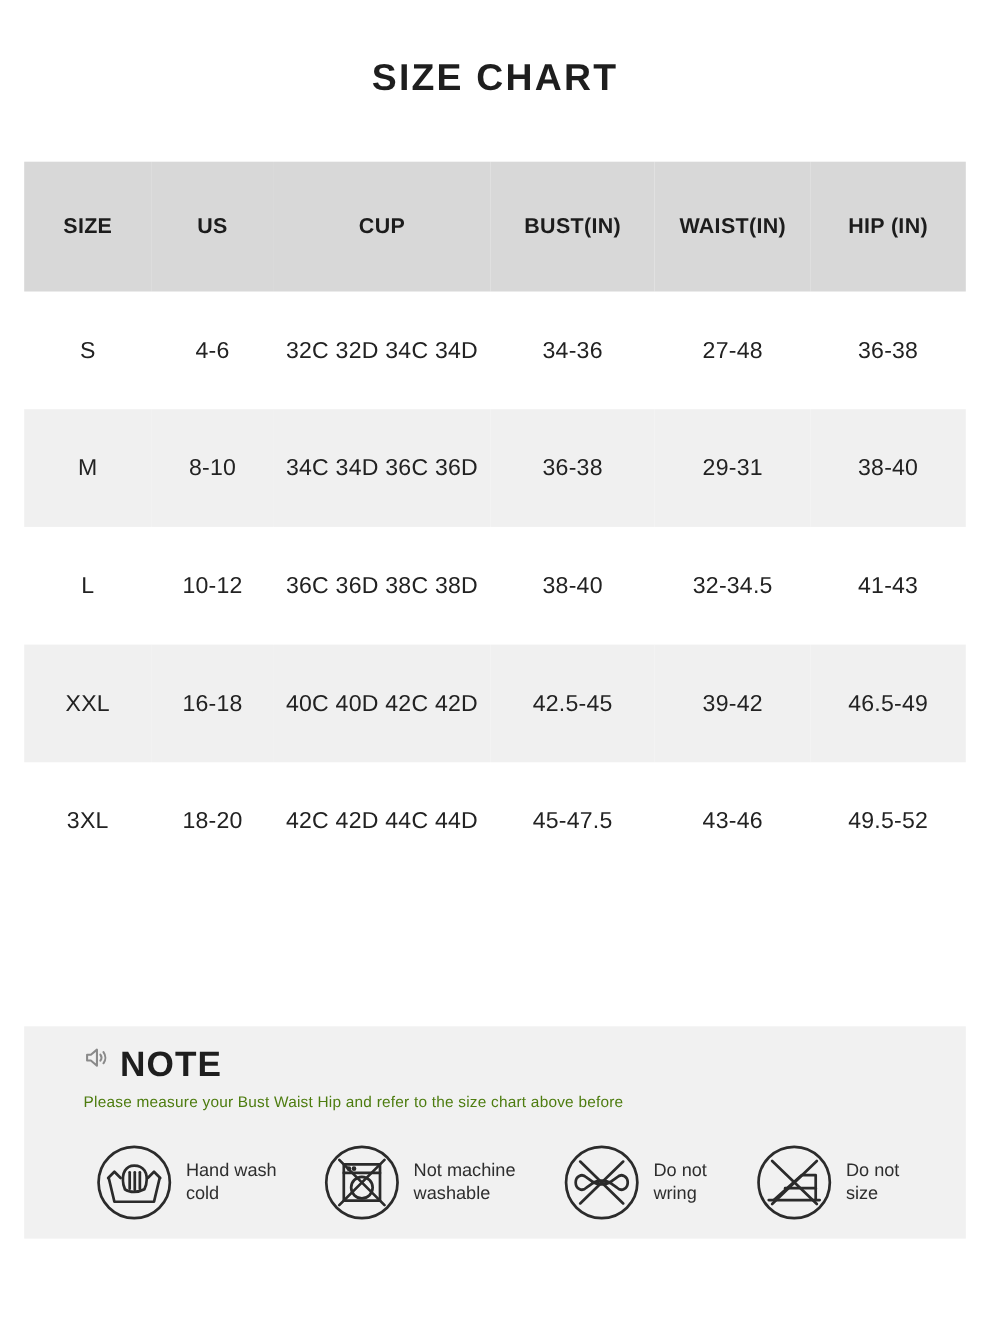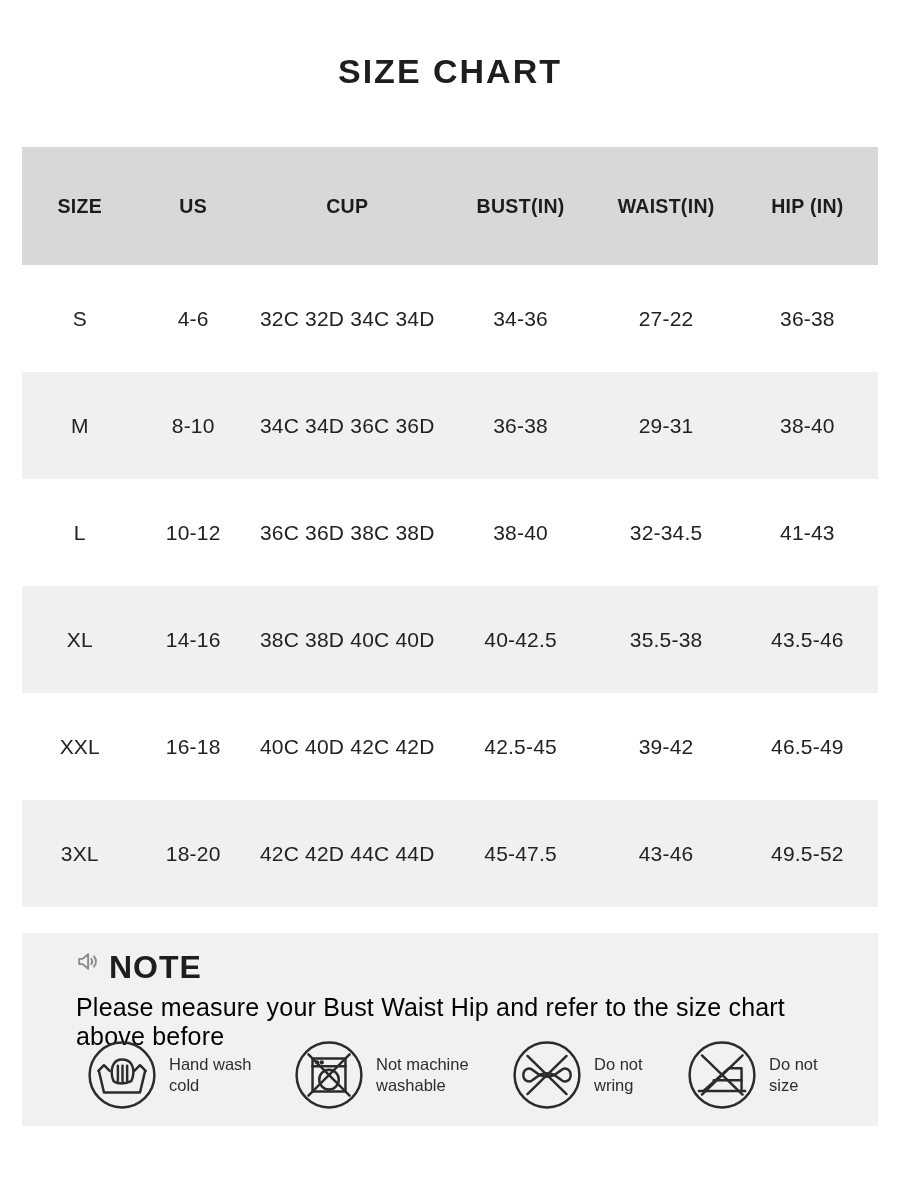--- a/index.html
+++ b/index.html
@@ -59,22 +59,22 @@
   .note-heading-row .speaker { margin-right: 9px; display: block; }
   .note-heading {
     font-size: 32px;
     font-weight: 700;
     letter-spacing: 1px;
     color: #1e1e1e;
   }
   .note-text {
     position: absolute;
     top: 60px; left: 54px; width: 780px;
-    font-size: 25px;
-    color: #000000;
+    font-size: 14px;
+    color: #4d7c0f;
     letter-spacing: 0.2px;
   }
   .care-row {
     position: absolute;
     top: 104px; left: 0; width: 856px; height: 80px;
   }
   .care-item {
     position: absolute;
     display: flex;
     align-items: center;
@@ -117,46 +117,38 @@
           <th>WAIST(IN)</th>
           <th>HIP (IN)</th>
         </tr>
       </thead>
       <tbody>
         <tr>
           <td>S</td>
           <td>4-6</td>
           <td>32C 32D 34C 34D</td>
           <td>34-36</td>
-          <td>27-22</td>
+          <td>27-48</td>
           <td>36-38</td>
         </tr>
         <tr>
           <td>M</td>
           <td>8-10</td>
           <td>34C 34D 36C 36D</td>
           <td>36-38</td>
           <td>29-31</td>
           <td>38-40</td>
         </tr>
         <tr>
           <td>L</td>
           <td>10-12</td>
           <td>36C 36D 38C 38D</td>
           <td>38-40</td>
           <td>32-34.5</td>
           <td>41-43</td>
-        </tr>
-        <tr>
-          <td>XL</td>
-          <td>14-16</td>
-          <td>38C 38D 40C 40D</td>
-          <td>40-42.5</td>
-          <td>35.5-38</td>
-          <td>43.5-46</td>
         </tr>
         <tr>
           <td>XXL</td>
           <td>16-18</td>
           <td>40C 40D 42C 42D</td>
           <td>42.5-45</td>
           <td>39-42</td>
           <td>46.5-49</td>
         </tr>
         <tr>

